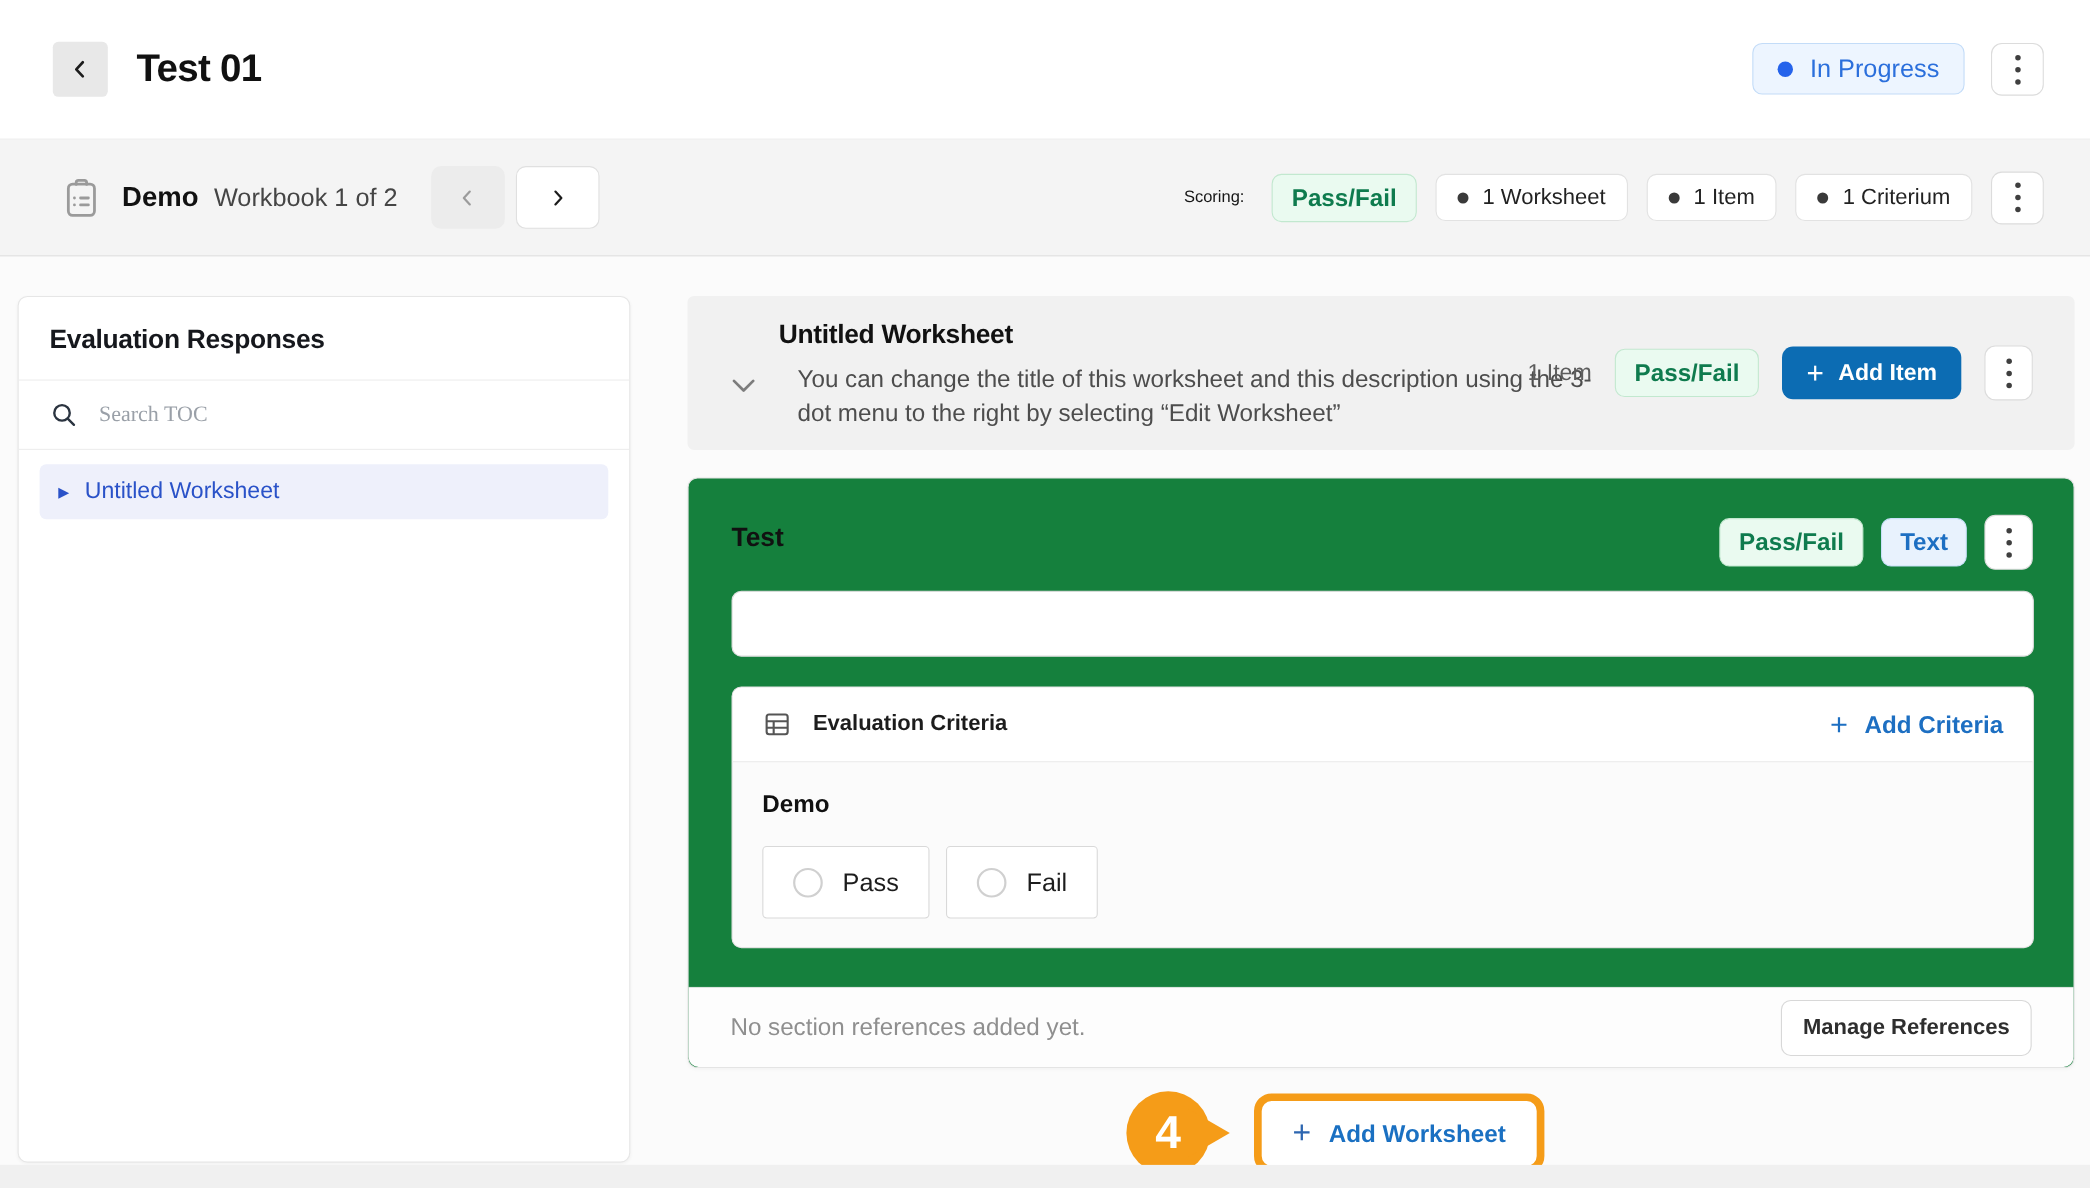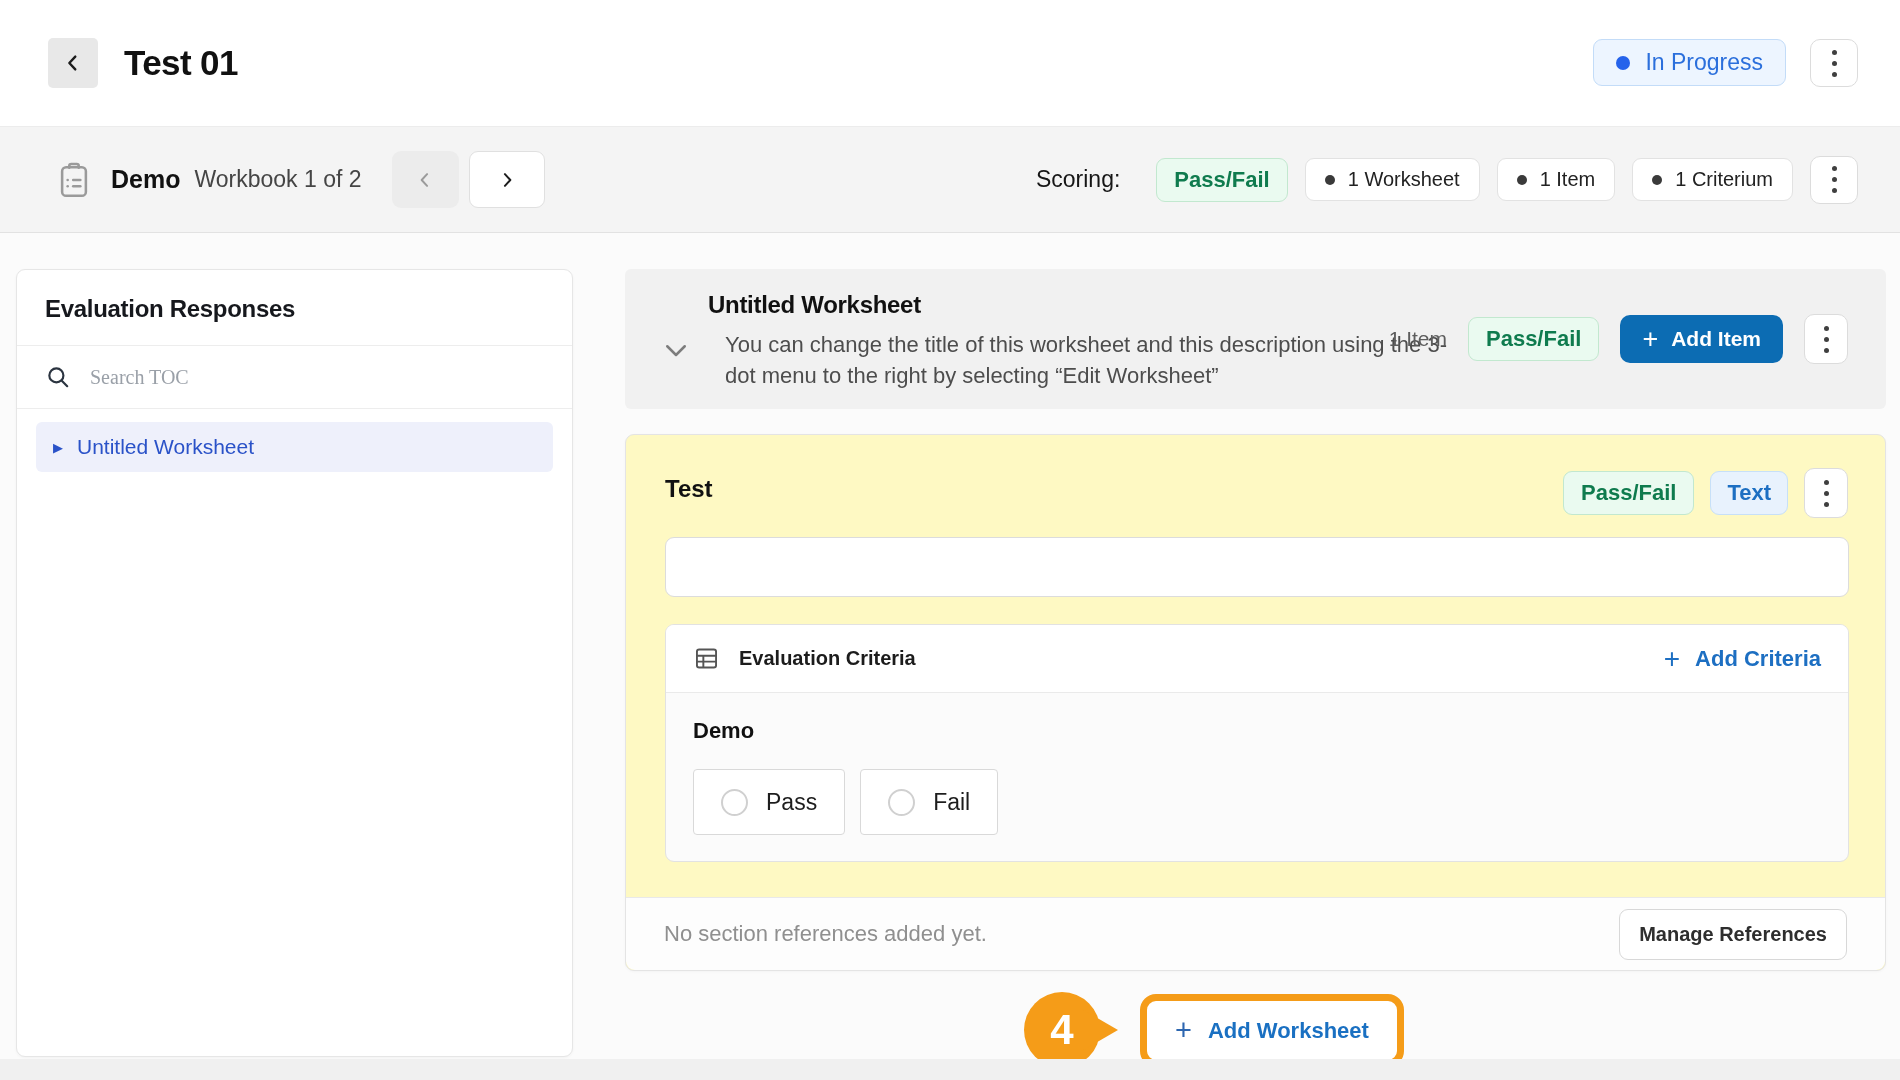--- a/index.html
+++ b/index.html
@@ -28,21 +28,21 @@
 
   
   .toolbar { position:absolute; left:0; top:127px; width:1900px; height:106px; background:#f4f4f4;
              border-bottom:1px solid #e2e2e2; display:flex; align-items:center; padding:0 42px 0 55px; }
   .wb-name { font-size:25px; font-weight:700; margin:0 14px 0 18px; color:#111; }
   .wb-pagination { font-size:23px; color:#454545; margin-right:30px; }
   .nav-btn { border-radius:9px; height:57px; cursor:pointer; display:flex; align-items:center; justify-content:center; }
   .nav-btn.prev { width:67px; background:#ececec; border:none; margin-right:10px; }
   .nav-btn.next { width:76px; background:#fff; border:1px solid #e0e0e0; }
   .toolbar-right { margin-left:auto; display:flex; align-items:center; gap:17px; }
-  .scoring-label { font-size:23px; color:#161616; margin-right:19px; }
+  .scoring-label { font-size:15px; color:#161616; margin-right:8px; }
   .badge-green { background:#eafaf0; border:1px solid #c2e8cf; color:#0f7b4e; font-size:22px; font-weight:600;
                  padding:8px 17px; border-radius:9px; white-space:nowrap; }
   .count-badge { background:#fff; border:1px solid #e2e2e2; border-radius:9px; padding:9px 19px;
                  display:flex; align-items:center; gap:13px; font-size:20px; color:#222; white-space:nowrap; }
   .count-dot { width:10px; height:10px; background:#3a3a3a; border-radius:50%; }
 
   
   .sidebar { position:absolute; left:16px; top:269px; width:557px; height:788px; background:#fff;
              border:1px solid #e6e6e6; border-radius:9px; box-shadow:0 1px 3px rgba(0,0,0,0.04); }
   .sidebar-header { padding:25px 28px 22px 28px; font-size:24px; font-weight:700; letter-spacing:-0.3px;
@@ -60,21 +60,21 @@
   .ws-collapse { position:absolute; left:36px; top:66px; background:none; border:none; cursor:pointer; }
   .ws-title { position:absolute; left:83px; top:22px; font-size:24px; font-weight:700; letter-spacing:-0.3px; color:#111; }
   .ws-desc { position:absolute; left:100px; top:60px; width:736px; font-size:22px; color:#4d4d4d; line-height:31px; }
   .ws-right { position:absolute; right:38px; top:50%; transform:translateY(-50%); display:flex; align-items:center; gap:21px; }
   .ws-item-count { font-size:21px; color:#5d5d5d; }
   .btn-primary { background:#0c6cb3; color:#fff; font-size:21px; font-weight:700; border:none; cursor:pointer;
                  padding:12px 22px; border-radius:10px; display:flex; align-items:center; gap:13px; }
   .btn-primary .plus { font-size:27px; font-weight:400; line-height:20px; }
 
   
-  .item-card { position:absolute; left:625px; top:434px; width:1261px; height:537px; background:#fef9c3;
+  .item-card { position:absolute; left:625px; top:434px; width:1261px; height:537px; background:#15803d;
                border:1px solid #e4e4e4; border-radius:9px; box-shadow:0 1px 3px rgba(0,0,0,0.03); }
   .item-title { position:absolute; left:39px; top:40px; font-size:24px; font-weight:700; color:#111; }
   .item-badges { position:absolute; right:37px; top:33px; display:flex; align-items:center; gap:16px; }
   .badge-blue { background:#e8f2fd; border:1px solid #c7e0f8; color:#1d6fc2; font-size:22px; font-weight:600;
                 padding:8px 16px; border-radius:9px; white-space:nowrap; }
   .item-input { position:absolute; left:39px; top:102px; width:1184px; height:60px; border:1px solid #dcdcdc;
                 border-radius:9px; background:#fff; resize:none; outline:none; font-family:"Liberation Sans", sans-serif;
                 font-size:21px; padding:14px 18px; }
   .criteria-card { position:absolute; left:39px; top:189px; width:1184px; height:238px; border:1px solid #e2e2e2;
                    border-radius:9px; overflow:hidden; background:#fbfbfb; }

